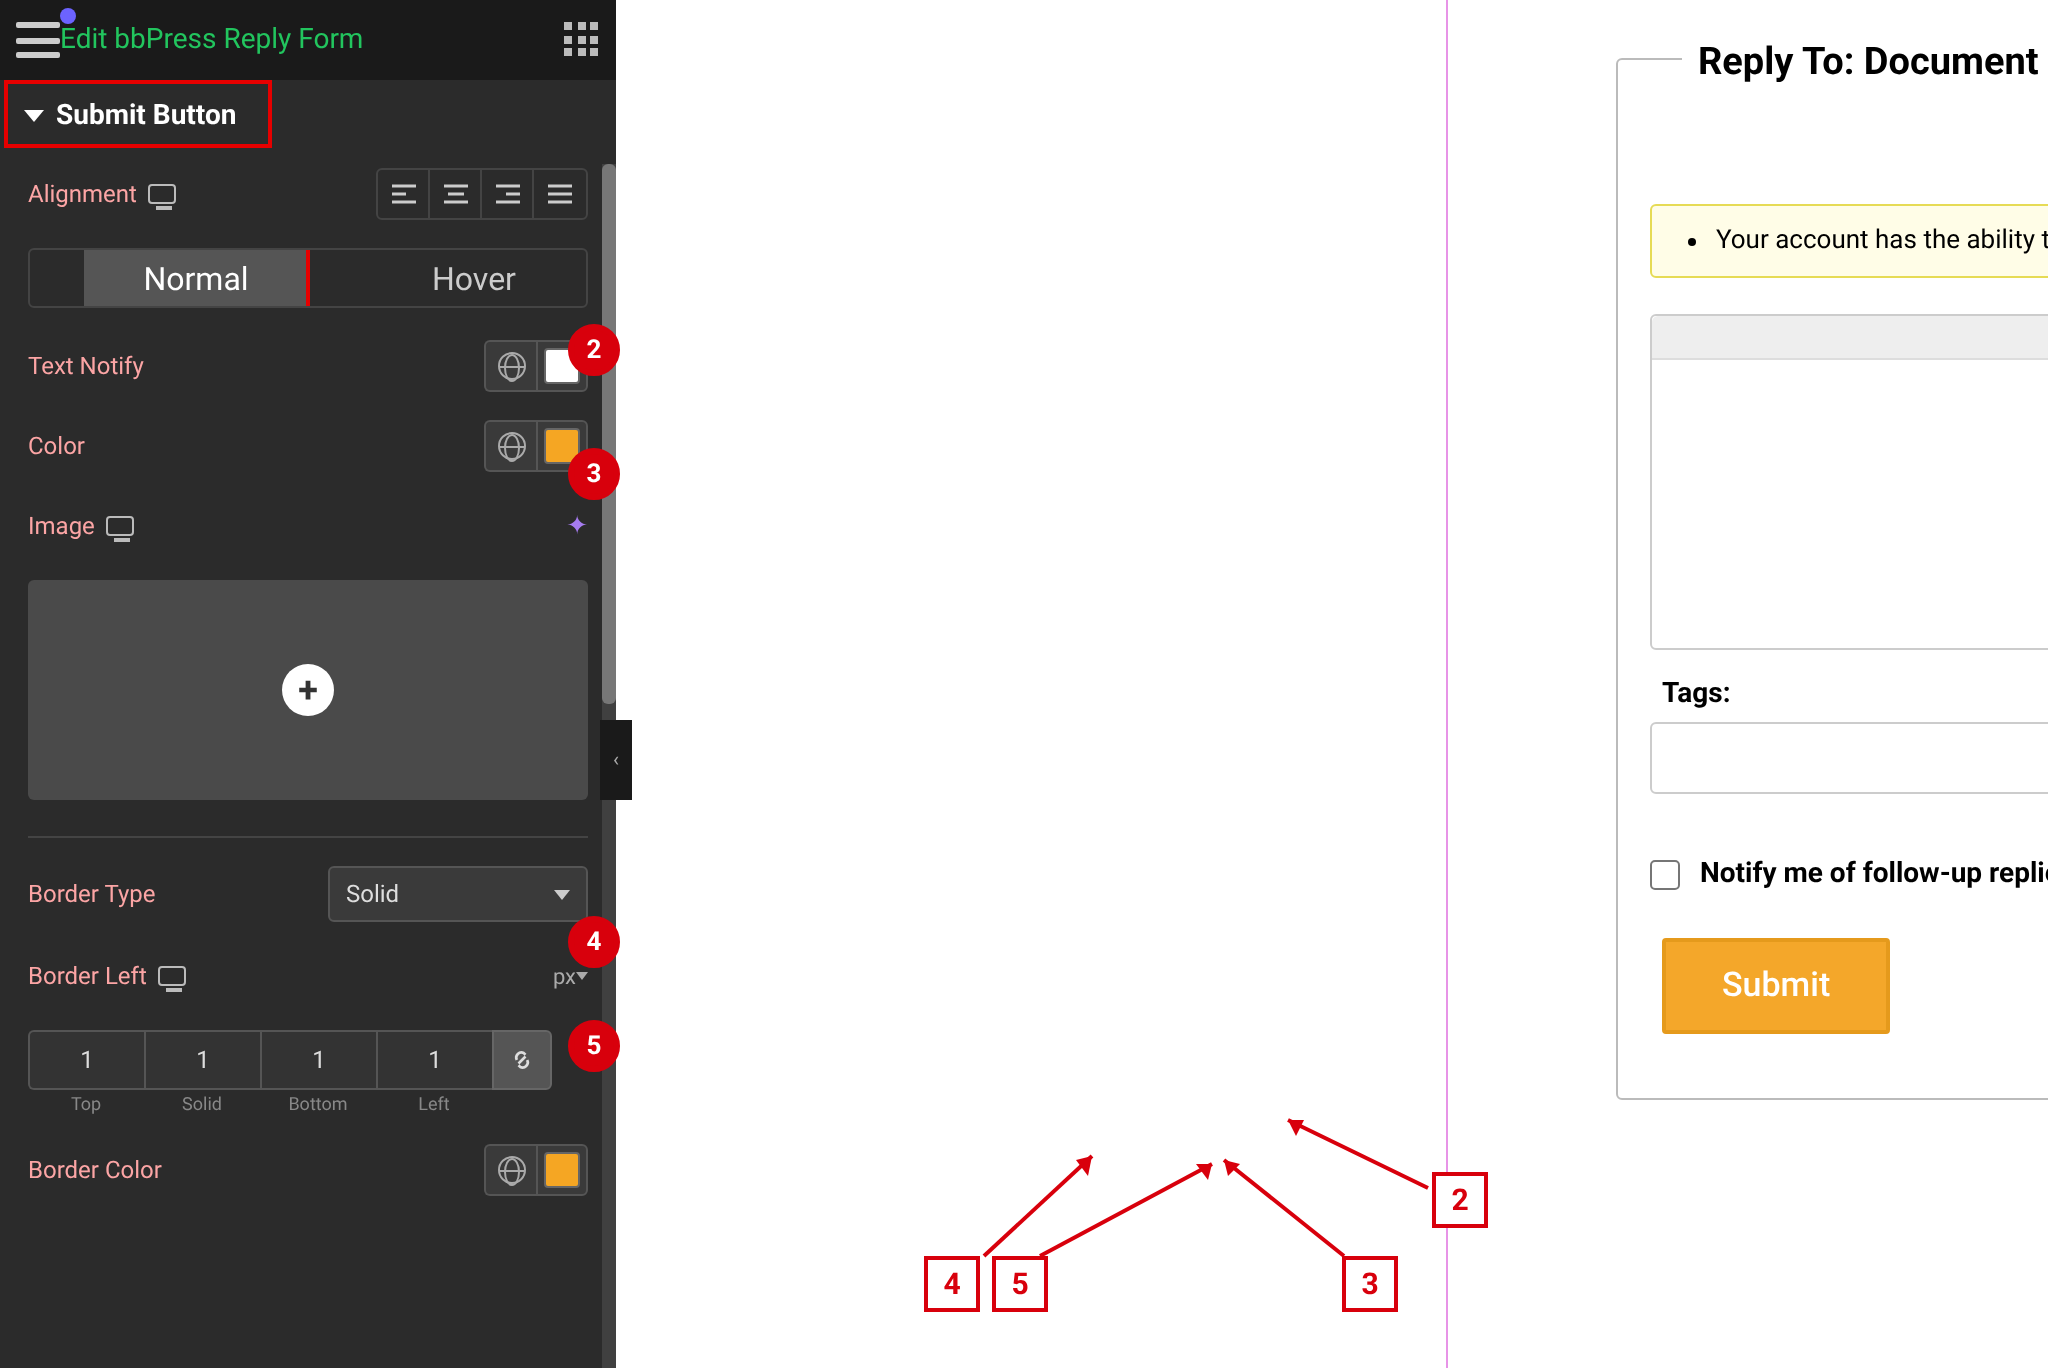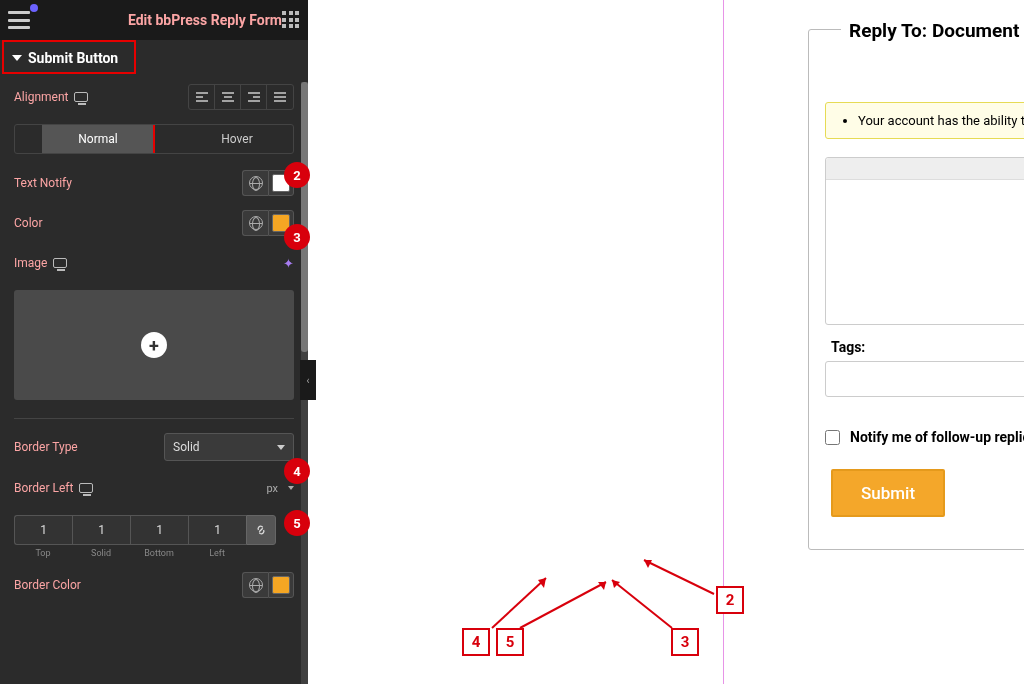--- a/index.html
+++ b/index.html
@@ -3,21 +3,21 @@
 <meta charset="utf-8">
 <style>
   * { box-sizing: border-box; margin: 0; padding: 0; font-family: -apple-system, BlinkMacSystemFont, "Segoe UI", Roboto, sans-serif; }
   body { width: 1024px; height: 684px; background: #fff; display: flex; position: relative; }
   
   .sidebar { width: 308px; height: 684px; background: #2b2b2b; color: #d5d5d5; display: flex; flex-direction: column; position: relative; }
   .sidebar-header { height: 40px; background: #1a1a1a; display: flex; align-items: center; padding: 0 8px; }
   .menu-icon { width: 22px; height: 18px; display: flex; flex-direction: column; justify-content: space-between; cursor: pointer; }
   .menu-icon span { display:block; width:100%; height:3px; background:#ccc; border-radius:1px; }
   .purple-dot { width: 8px; height:8px; background:#6c63ff; border-radius:50%; position:absolute; top:4px; left:30px; }
-  .header-title { flex:1; text-align:right; font-weight:700; font-size:14px; color:#fca5a5; }
+  .header-title { flex:1; text-align:left; font-weight:400; font-size:14px; color:#22c55e; }
   .grid-icon { width: 18px; height:18px; display:grid; grid-template-columns:repeat(3,1fr); grid-template-rows:repeat(3,1fr); gap:2px; cursor:pointer;}
   .grid-icon span { background:#bbb; width:4px; height:4px; }
   
   .acc-header { padding: 10px 12px; font-weight:700; font-size:14px; color:#fff; display:flex; align-items:center; gap:6px; cursor:pointer;}
   .acc-caret { width:0; height:0; border-left:5px solid transparent; border-right:5px solid transparent; border-top:6px solid #fff; }
   .red-box1 { position:absolute; top:40px; left:2px; width:134px; height:34px; border:2px solid #e60000; pointer-events:none; }
   
   .panel-body { padding: 8px 14px 14px 14px; font-size:12px; flex:1; overflow:auto; }
   .scrollbar-fake { position:absolute; right:0; top:82px; bottom:0; width:7px; background:#404040; }
   .scrollbar-thumb { position:absolute; right:0; top:82px; width:7px; height:270px; background:#777; border-radius:3px; }
@@ -27,21 +27,21 @@
   .devices-icon { width:14px; height:10px; border:1.5px solid #bbb; border-radius:2px; position:relative; }
   .devices-icon::after { content:''; position:absolute; bottom:-4px; left:3px; width:8px; height:2px; background:#bbb; }
   
   .align-group { display:flex; border:1px solid #444; border-radius:3px; height:26px; }
   .align-btn { width:26px; display:flex; align-items:center; justify-content:center; border-right:1px solid #444; cursor:pointer; }
   .align-btn:last-child { border-right:none; }
   .align-svg { width:14px; height:12px; }
   .align-svg line { stroke:#ccc; stroke-width:1.5; }
   
   .tabs { display:flex; border:1px solid #444; border-radius:3px; overflow:hidden; margin-bottom:16px; height:30px; position:relative;}
-  .tab { flex:1; display:flex; align-items:center; justify-content:center; font-size:12px; cursor:pointer; color:#ccc;margin-left:27px;}
+  .tab { flex:1; display:flex; align-items:center; justify-content:center; font-size:16px; cursor:pointer; color:#ccc;margin-left:27px;}
   .tab.active { background:#555; color:#fff; }
   .red-box-tab { position:absolute; top:-2px; left:-2px; width: calc(50% + 3px); height: 32px; border:2px solid #e60000; pointer-events:none; }
   
   .swatch-group { display:flex; gap:0; align-items:center;}
   .swatch-btn { width:26px; height:26px; border:1px solid #555; background:#3a3a3a; display:flex; align-items:center; justify-content:center; cursor:pointer;}
   .swatch-btn.first { border-radius:3px 0 0 3px; border-right:none;}
   .swatch-btn.last { border-radius:0 3px 3px 0;}
   .globe { width:14px; height:14px; border:1.3px solid #aaa; border-radius:50%; position:relative;}
   .globe::before { content:''; position:absolute; top:0; left:50%; width:6px; height:12px; border:1.3px solid #aaa; border-radius:50%; transform:translateX(-50%);}
   .globe::after { content:''; position:absolute; top:50%; left:0; right:0; height:1.3px; background:#aaa;}
@@ -59,21 +59,21 @@
   .sparkle { font-size:13px; color:#a67cf0;}
   
   .image-drop { width:100%; height:110px; background:#4a4a4a; border-radius:3px; display:flex; align-items:center; justify-content:center; margin-bottom:18px; cursor:pointer;}
   .plus-circle { width:26px; height:26px; background:#fff; border-radius:50%; display:flex; align-items:center; justify-content:center; color:#333; font-size:18px; font-weight:700;}
   
   .divider { height:1px; background:#444; margin:4px 0 14px 0;}
   
   .select { flex:1; max-width: 130px; height:28px; background:#3a3a3a; border:1px solid #555; border-radius:3px; color:#ddd; font-size:12px; padding:0 8px; display:flex; align-items:center; justify-content:space-between; cursor:pointer;}
   .select-caret { width:0; height:0; border-left:4px solid transparent; border-right:4px solid transparent; border-top:5px solid #ccc;}
   
-  .unit-label { font-size:11px; color:#aaa; display:flex; align-items:center; gap:10px; cursor:pointer;}
+  .unit-label { font-size:11px; color:#aaa; display:flex; align-items:center; gap:0; cursor:pointer;}
   .unit-label .caret { width:0; height:0; border-left:3px solid transparent; border-right:3px solid transparent; border-top:4px solid #aaa;}
   
   .width-inputs { display:flex; gap:0; margin-bottom:4px;}
   .wcell { width:58px; display:flex; flex-direction:column; align-items:center;}
   .winput { width:100%; height:30px; background:#333; border:1px solid #555; color:#ddd; text-align:center; font-size:12px; border-right:none;}
   .winput.first { border-radius:3px 0 0 3px;}
   .wlabel { font-size:9px; color:#888; margin-top:3px;}
   .link-btn { width:30px; height:30px; background:#555; border:1px solid #666; border-radius:0 3px 3px 0; display:flex; align-items:center; justify-content:center; cursor:pointer;}
   .link-icon { width:14px; height:14px; }
   

